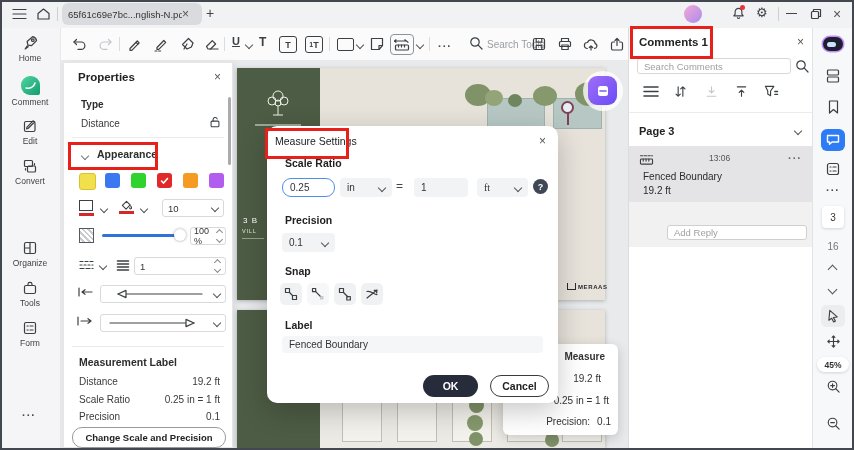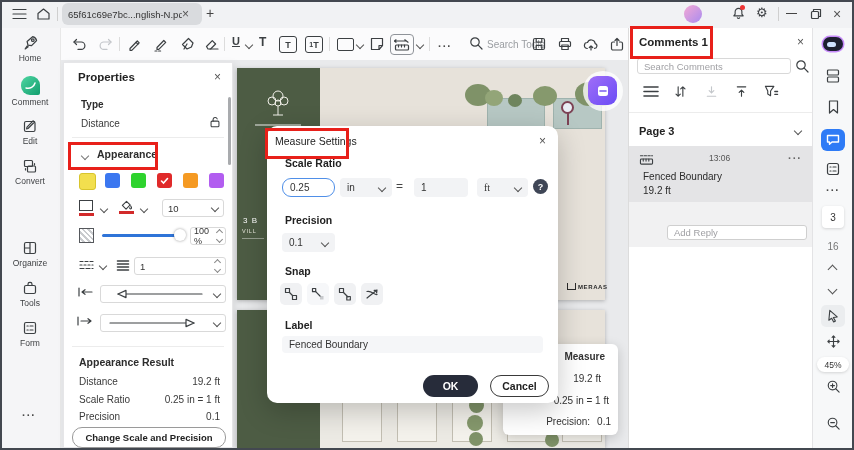--- a/index.html
+++ b/index.html
@@ -410,21 +410,21 @@
     </div>
     <div class="ab gsel" style="left:36px;top:251px;width:126px;height:18px;">
       <svg class="ic" width="100" height="10" viewBox="0 0 100 10">
           <path d="M4 5h84"></path>
           <path d="M88 5l-8-3.6v7.2z" fill="#fff"></path>
         </svg>
       <span class="chev"></span>
     </div>
 
     <div class="ab" style="left:8px;top:283px;width:152px;height:1px;background:#ececec;"></div>
-    <div class="ab plbl" style="left:15px;top:293px;font-size:10.5px;">Appearance Result</div>
+    <div class="ab plbl" style="left:15px;top:293px;font-size:10.5px;">Measurement Label</div>
     <div class="ab pval" style="left:15px;top:313px;">Distance</div>
     <div class="ab pval tx" style="right:12px;top:313px;">19.2 ft</div>
     <div class="ab pval" style="left:15px;top:331px;">Scale Ratio</div>
     <div class="ab pval tx" style="right:12px;top:331px;">0.25 in = 1 ft</div>
     <div class="ab pval" style="left:15px;top:348px;">Precision</div>
     <div class="ab pval tx" style="right:12px;top:348px;">0.1</div>
     <div class="ab" style="left:8px;top:364px;width:152px;height:19px;border:1px solid #9a9a9a;border-radius:10px;display:flex;align-items:center;justify-content:center;font-size:9.5px;font-weight:bold;color:#222;background:#fff;">Change Scale and Precision</div>
   </div>
 
   <div class="ab mpopup">
@@ -601,21 +601,21 @@
             <path d="M3 1.5l8 7-4.2.6 2.3 3.9-1.9 1-2.2-4L2 12z"></path>
           </svg>
       </div>
     </div>
     <div class="rr ab" style="top:306px;">
       <svg class="ic" width="15" height="15" viewBox="0 0 16 16">
           <path d="M8 2v12M2 8h12M8 2 6.5 3.5M8 2l1.5 1.5M8 14l-1.5-1.5M8 14l1.5-1.5M2 8l1.5-1.5M2 8l1.5 1.5M14 8l-1.5-1.5M14 8l-1.5 1.5"></path>
         </svg>
     </div>
     <div class="rr ab" style="top:329px;">
-      <div style="min-width:26px;height:15px;background:#fff;border-radius:8px;box-shadow:0 1px 3px rgba(0,0,0,.15);display:flex;align-items:center;justify-content:center;font-size:8.5px;color:#333;padding:0 3px;">45%</div>
+      <div style="min-width:26px;height:15px;background:#fff;border-radius:8px;box-shadow:0 1px 3px rgba(0,0,0,.15);display:flex;align-items:center;justify-content:center;font-size:8.5px;color:#333;padding:0 3px;font-weight:bold;">45%</div>
     </div>
     <div class="rr ab" style="top:351px;">
       <svg class="ic" width="15" height="15" viewBox="0 0 16 16">
           <circle cx="7" cy="7" r="4.6"></circle>
           <path d="M10.4 10.4 14 14M5 7h4M7 5v4"></path>
         </svg>
     </div>
     <div class="rr ab" style="top:388px;">
       <svg class="ic" width="15" height="15" viewBox="0 0 16 16">
           <circle cx="7" cy="7" r="4.6"></circle>

